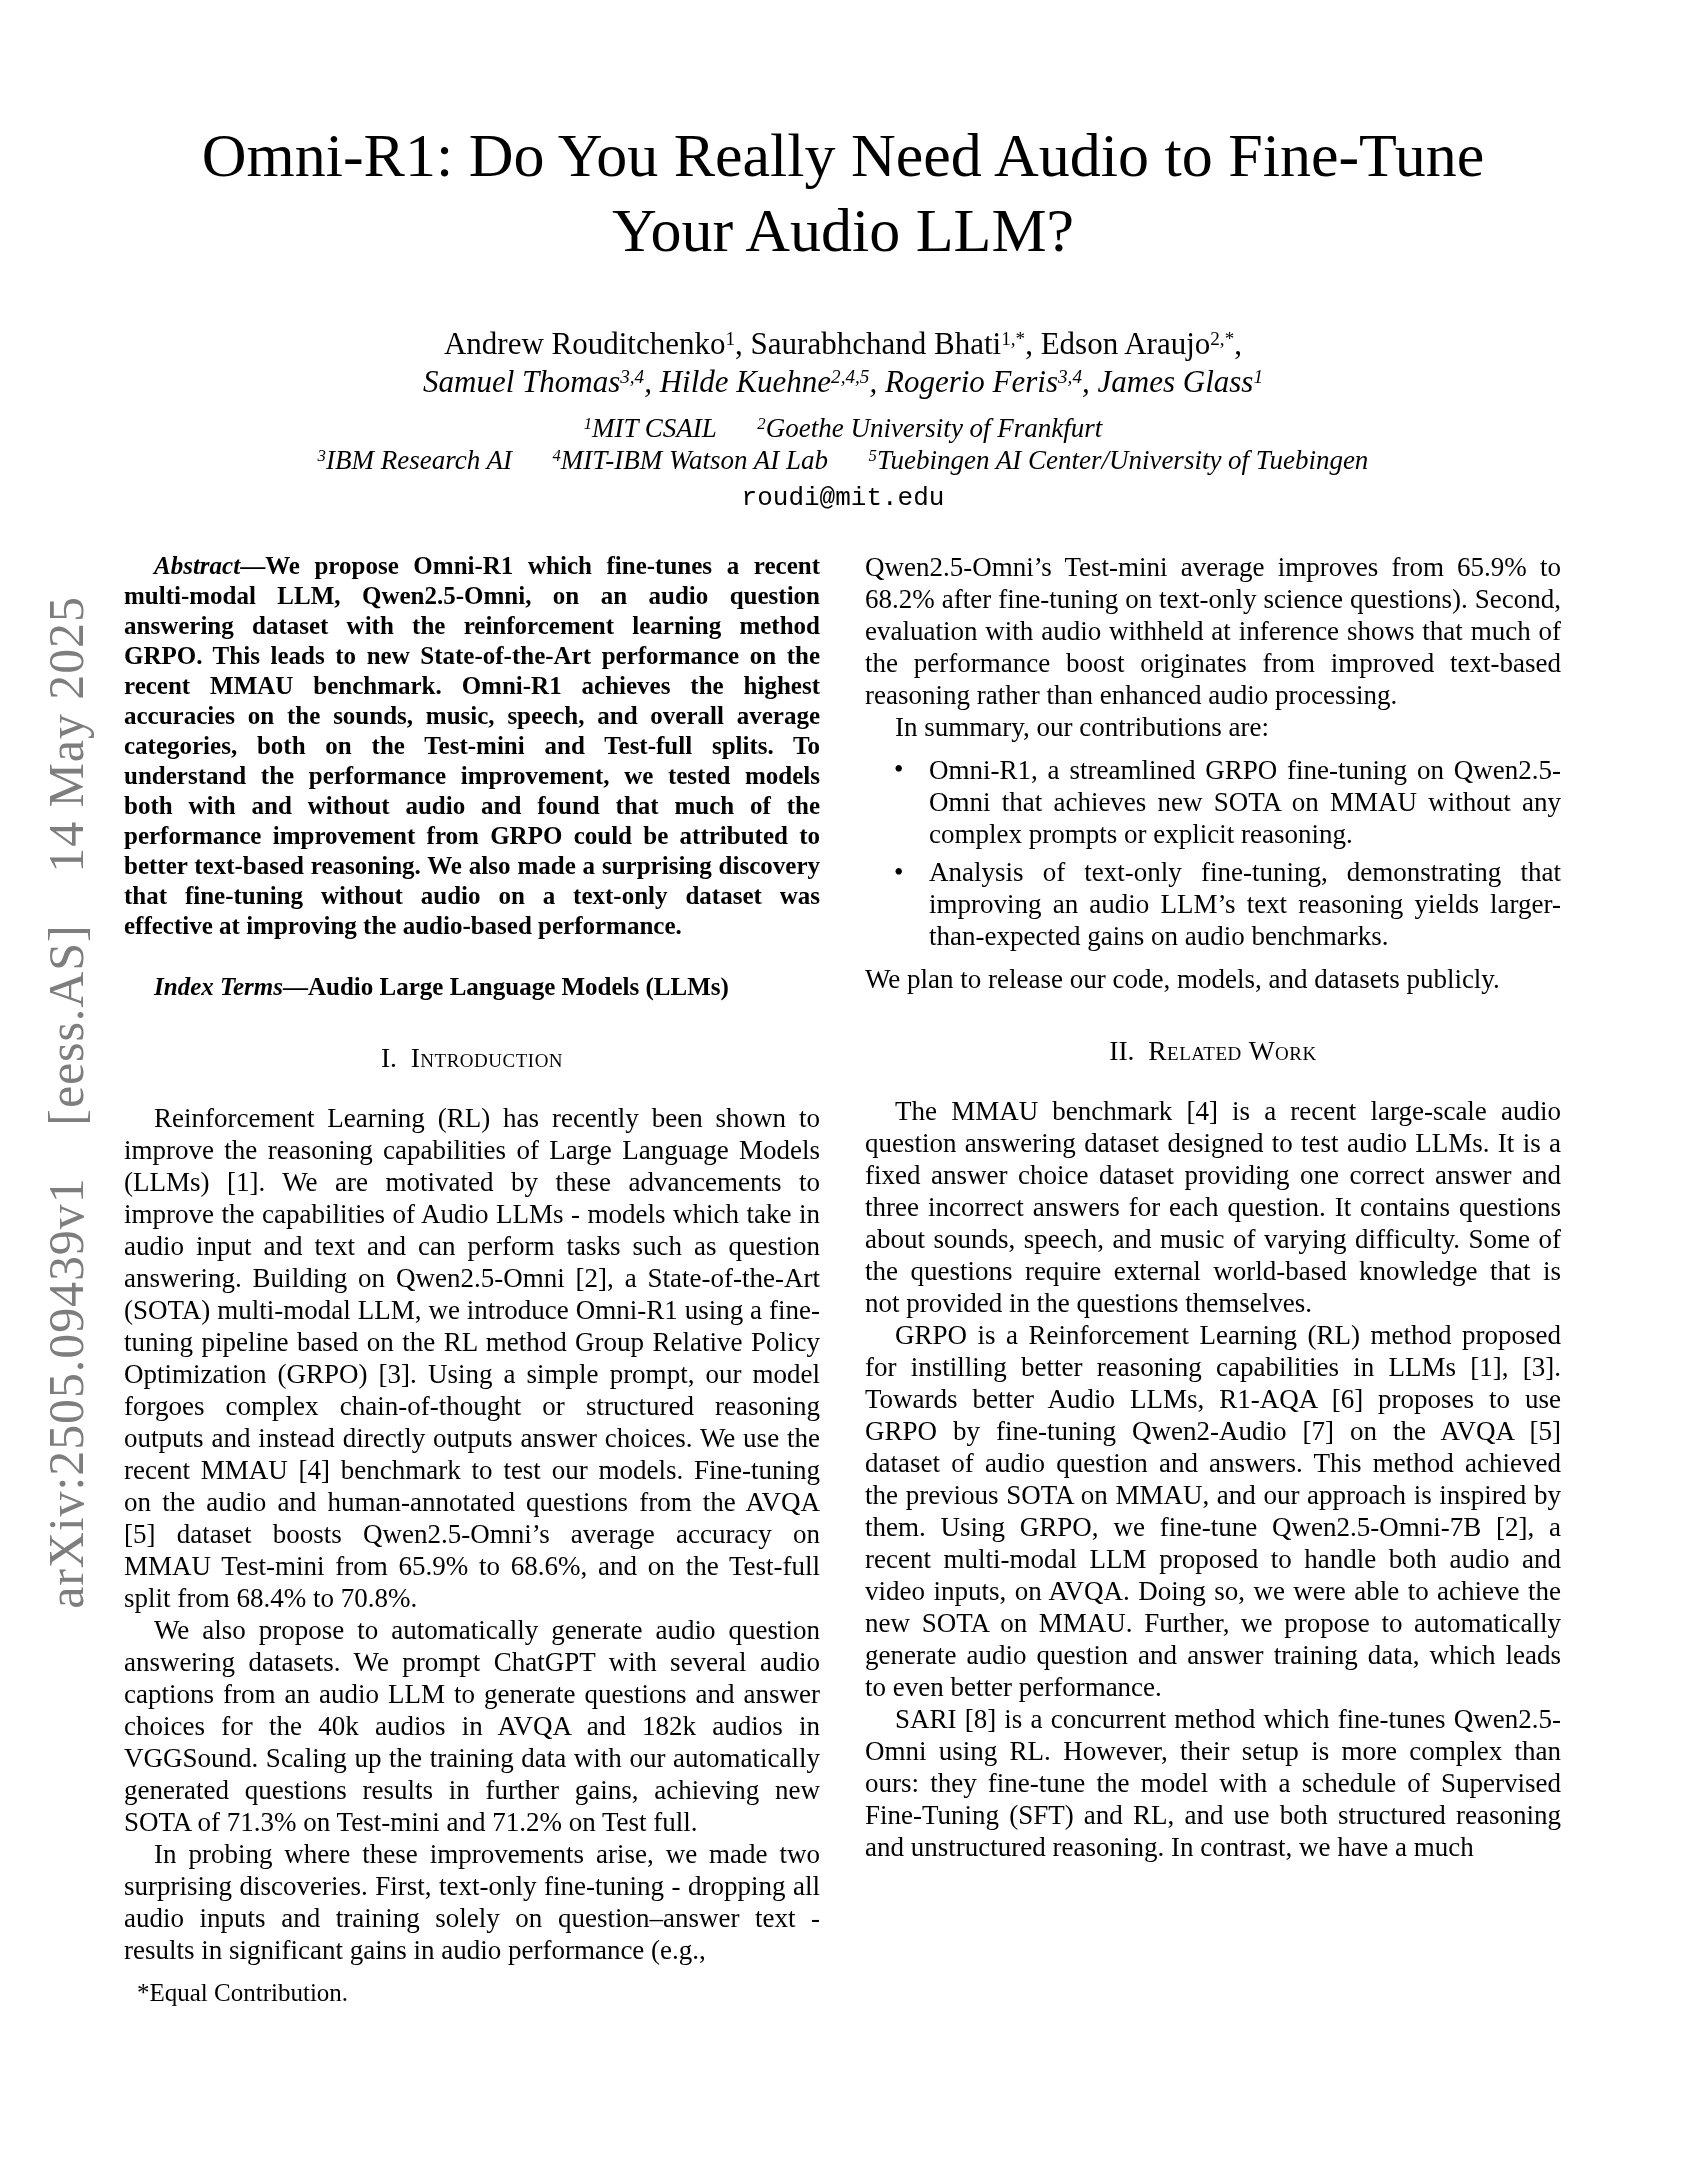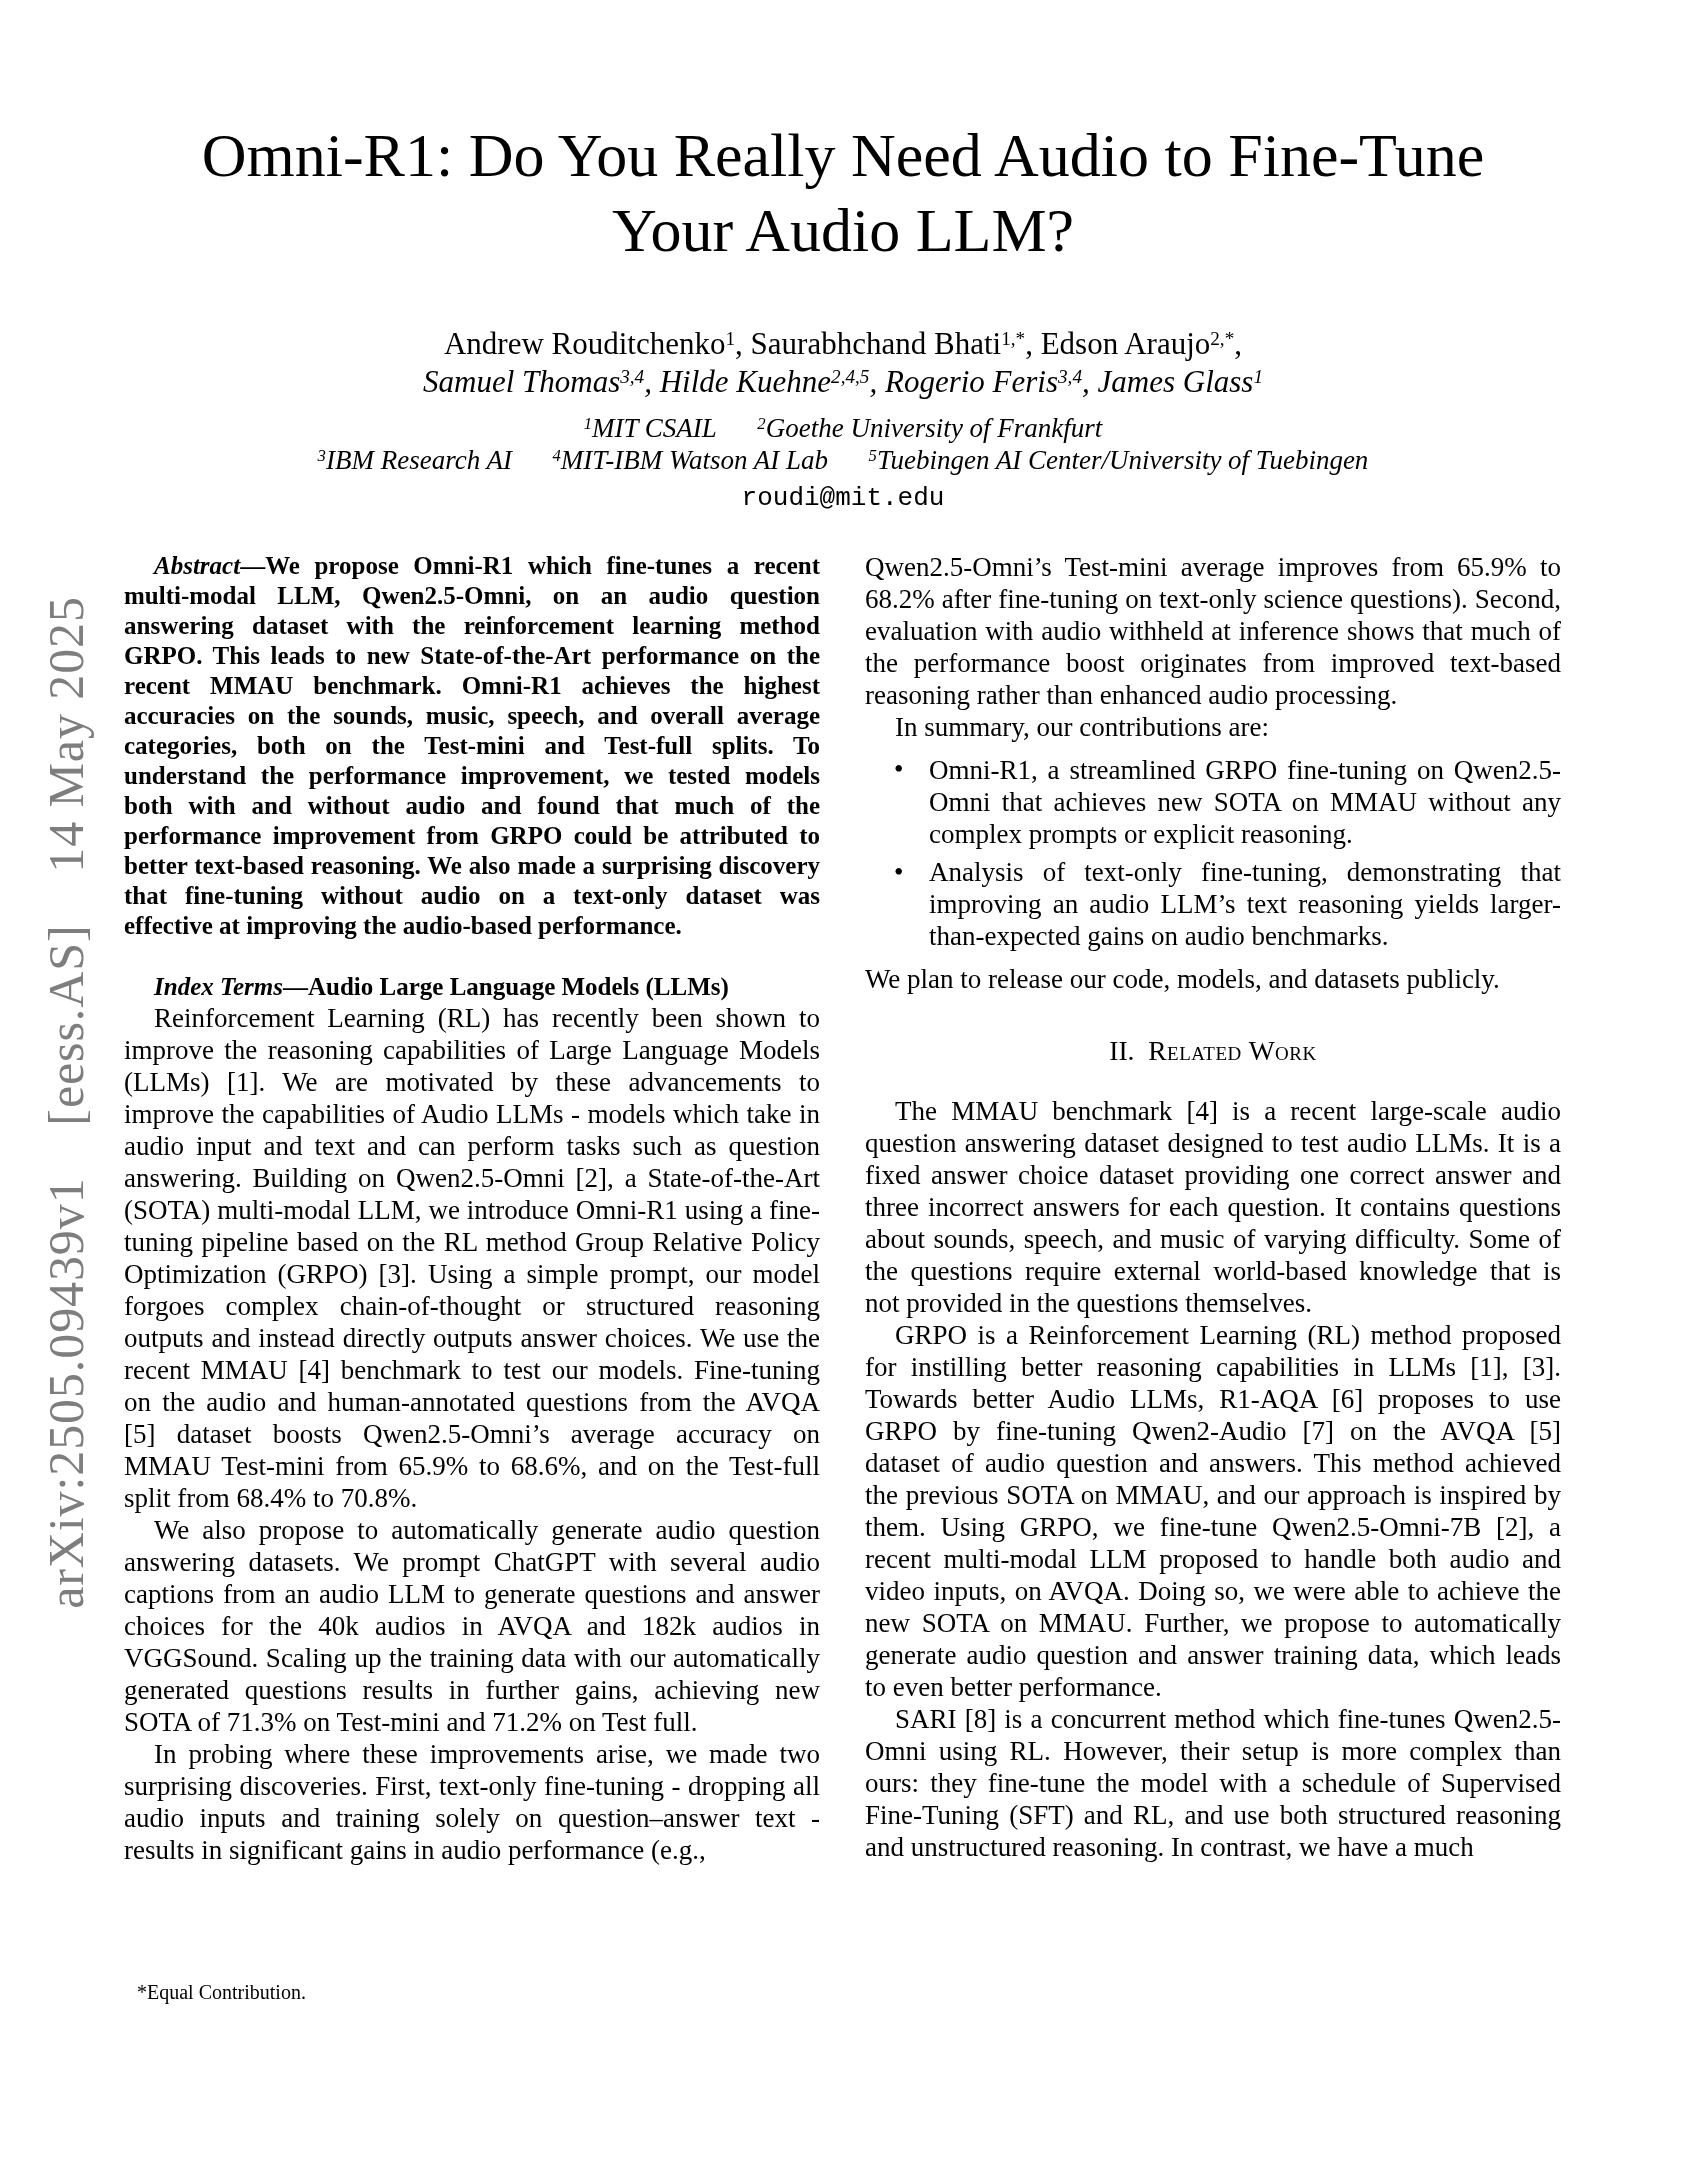--- a/index.html
+++ b/index.html
@@ -51,41 +51,42 @@
     font-size:27.5px; font-weight:normal;
   }
   .sc { font-variant:small-caps; letter-spacing:0.5px; }
   p.body { margin:0; }
   p.body.ind { text-indent:30px; }
   ul.contrib { list-style:none; margin:11px 0 11px 0; padding:0 0 0 64px; }
   ul.contrib li { position:relative; margin:0 0 6.4px 0; }
   ul.contrib li::before { content:"\2022"; position:absolute; left:-35px; top:-0.9px; }
   .footnote {
     position:absolute; bottom:-18.4px; left:0; margin:0;
-    font-size:20px; line-height:29px; text-align:center; text-indent:13px;
+    font-size:25px; line-height:29px; text-align:center; text-indent:13px;
   }
 </style>
 </head>
 <body>
 
 <div class="page">
   <div class="watermark">arXiv:2505.09439v1  [eess.AS]  14 May 2025</div>
 
   <div>
     <h1 class="title">Omni-R1: Do You Really Need Audio to Fine-Tune<br>Your Audio LLM?</h1>
     <div class="authors">Andrew Rouditchenko<sup>1</sup>, Saurabhchand Bhati<sup>1,*</sup>, Edson Araujo<sup>2,*</sup>,</div>
     <div class="authors" style="margin-top:0;font-style:italic;">Samuel Thomas<sup>3,4</sup>, Hilde Kuehne<sup>2,4,5</sup>, Rogerio Feris<sup>3,4</sup>, James Glass<sup>1</sup></div>
     <div class="affil"><sup>1</sup>MIT CSAIL  <sup>2</sup>Goethe University of Frankfurt</div>
     <div class="affil"><sup>3</sup>IBM Research AI  <sup>4</sup>MIT-IBM Watson AI Lab  <sup>5</sup>Tuebingen AI Center/University of Tuebingen</div>
     <div class="email">roudi@mit.edu</div>
   </div>
 
   <div class="col col-left">
       <p class="lead-par"><span class="lead">Abstract</span>—We propose Omni-R1 which fine-tunes a recent multi-modal LLM, Qwen2.5-Omni, on an audio question answering dataset with the reinforcement learning method GRPO. This leads to new State-of-the-Art performance on the recent MMAU benchmark. Omni-R1 achieves the highest accuracies on the sounds, music, speech, and overall average categories, both on the Test-mini and Test-full splits. To understand the performance improvement, we tested models both with and without audio and found that much of the performance improvement from GRPO could be attributed to better text-based reasoning. We also made a surprising discovery that fine-tuning without audio on a text-only dataset was effective at improving the audio-based performance.</p>
       <p class="lead-par index-par"><span class="lead">Index Terms</span>—Audio Large Language Models (LLMs)</p>
+      <h2><span>I. </span><span class="sc">Introduction</span></h2>
       <p class="body ind">Reinforcement Learning (RL) has recently been shown to improve the reasoning capabilities of Large Language Models (LLMs) [1]. We are motivated by these advancements to improve the capabilities of Audio LLMs - models which take in audio input and text and can perform tasks such as question answering. Building on Qwen2.5-Omni [2], a State-of-the-Art (SOTA) multi-modal LLM, we introduce Omni-R1 using a fine-tuning pipeline based on the RL method Group Relative Policy Optimization (GRPO) [3]. Using a simple prompt, our model forgoes complex chain-of-thought or structured reasoning outputs and instead directly outputs answer choices. We use the recent MMAU [4] benchmark to test our models. Fine-tuning on the audio and human-annotated questions from the AVQA [5] dataset boosts Qwen2.5-Omni’s average accuracy on MMAU Test-mini from 65.9% to 68.6%, and on the Test-full split from 68.4% to 70.8%.</p>
       <p class="body ind">We also propose to automatically generate audio question answering datasets. We prompt ChatGPT with several audio captions from an audio LLM to generate questions and answer choices for the 40k audios in AVQA and 182k audios in VGGSound. Scaling up the training data with our automatically generated questions results in further gains, achieving new SOTA of 71.3% on Test-mini and 71.2% on Test full.</p>
       <p class="body ind">In probing where these improvements arise, we made two surprising discoveries. First, text-only fine-tuning - dropping all audio inputs and training solely on question–answer text - results in significant gains in audio performance (e.g.,</p>
       <p class="footnote">*Equal Contribution.</p>
     </div>
   <div class="col col-right">
       <p class="body">Qwen2.5-Omni’s Test-mini average improves from 65.9% to 68.2% after fine-tuning on text-only science questions). Second, evaluation with audio withheld at inference shows that much of the performance boost originates from improved text-based reasoning rather than enhanced audio processing.</p>
       <p class="body ind">In summary, our contributions are:</p>
       <ul class="contrib">
         <li>Omni-R1, a streamlined GRPO fine-tuning on Qwen2.5-Omni that achieves new SOTA on MMAU without any complex prompts or explicit reasoning.</li>

